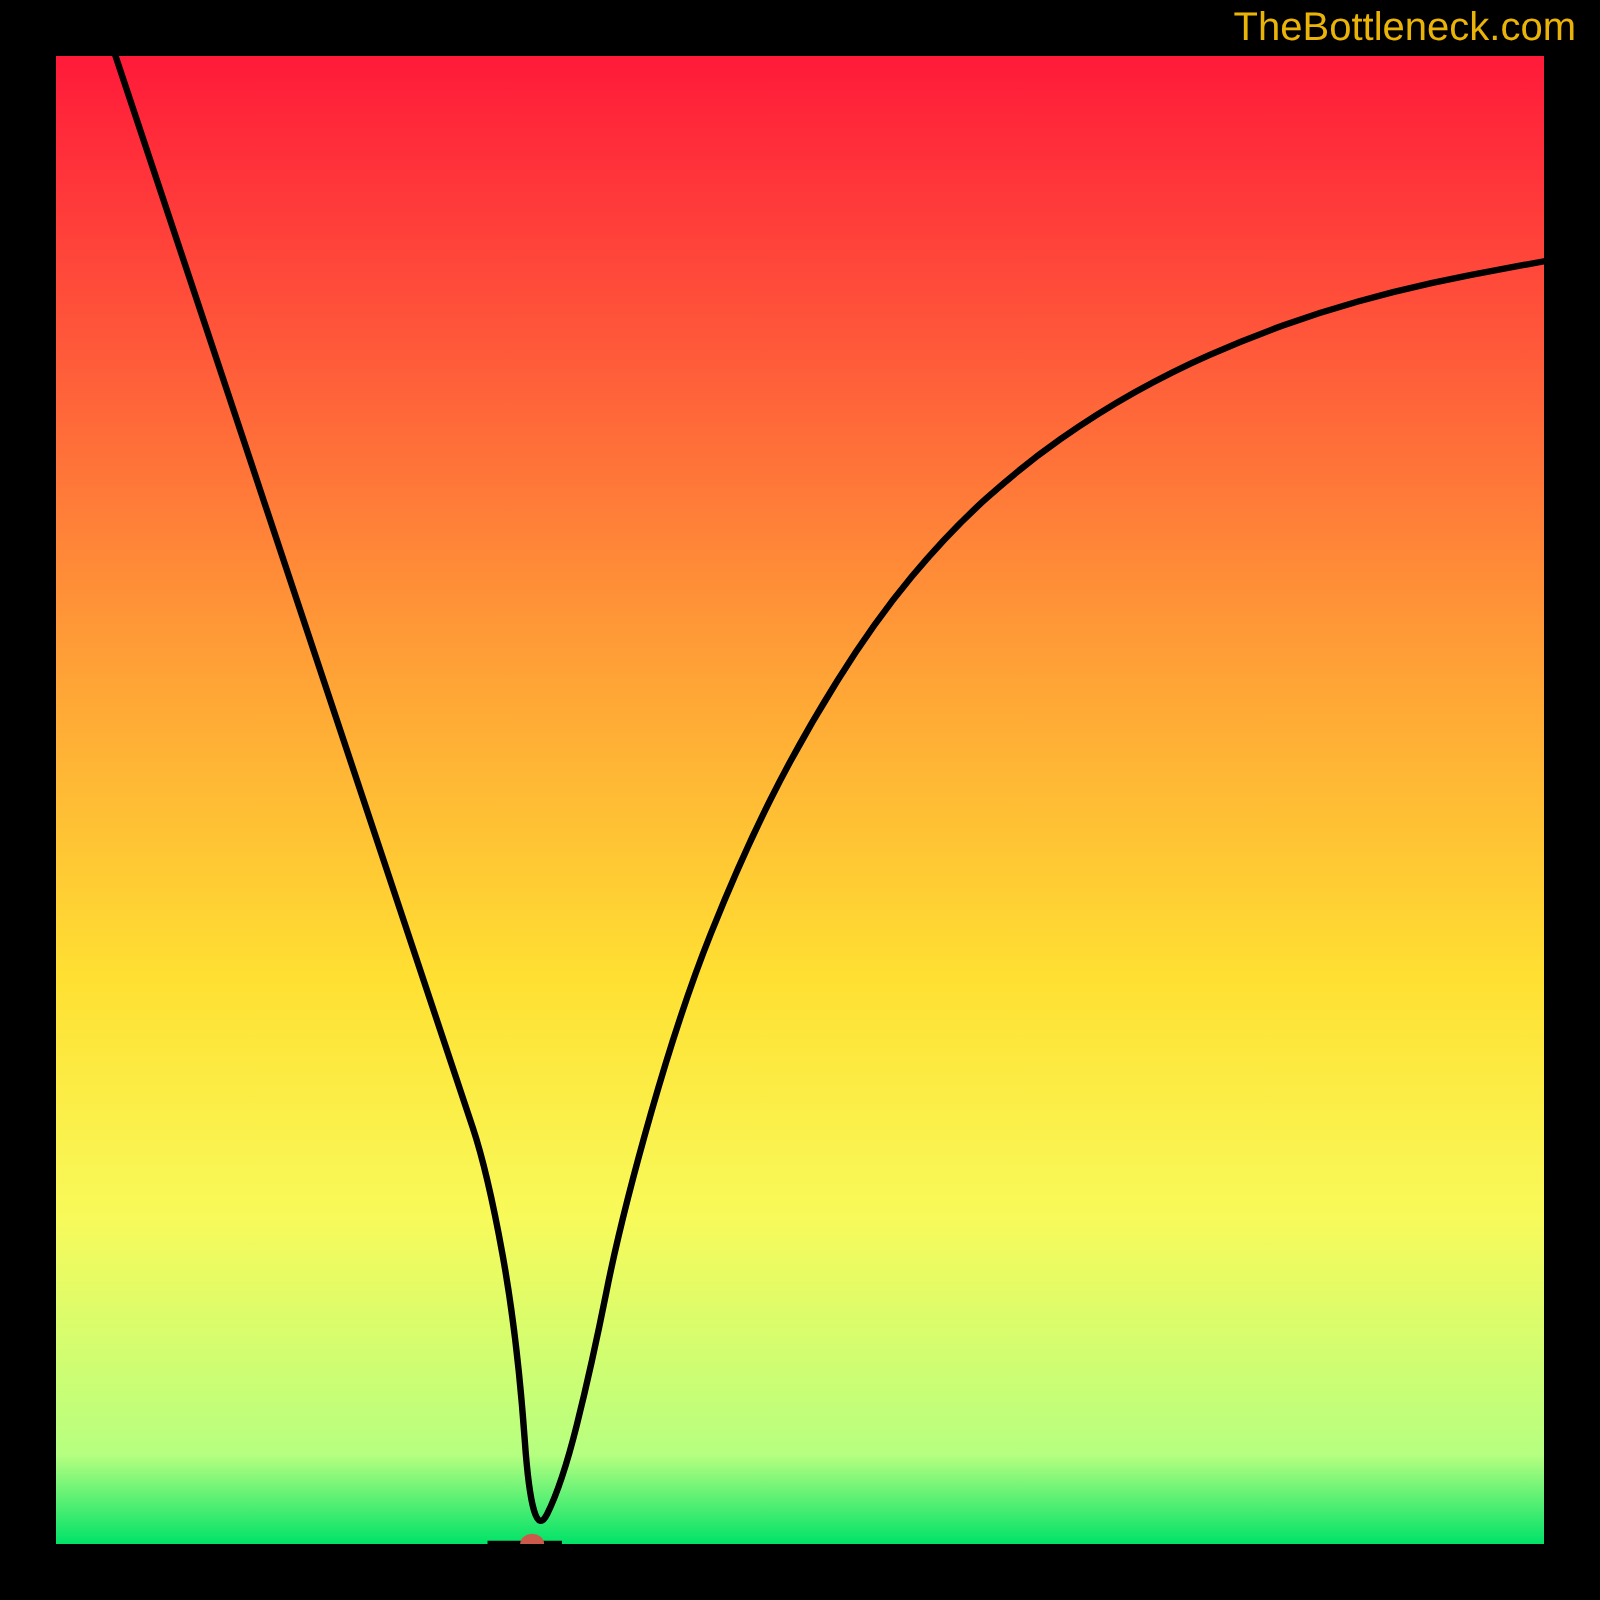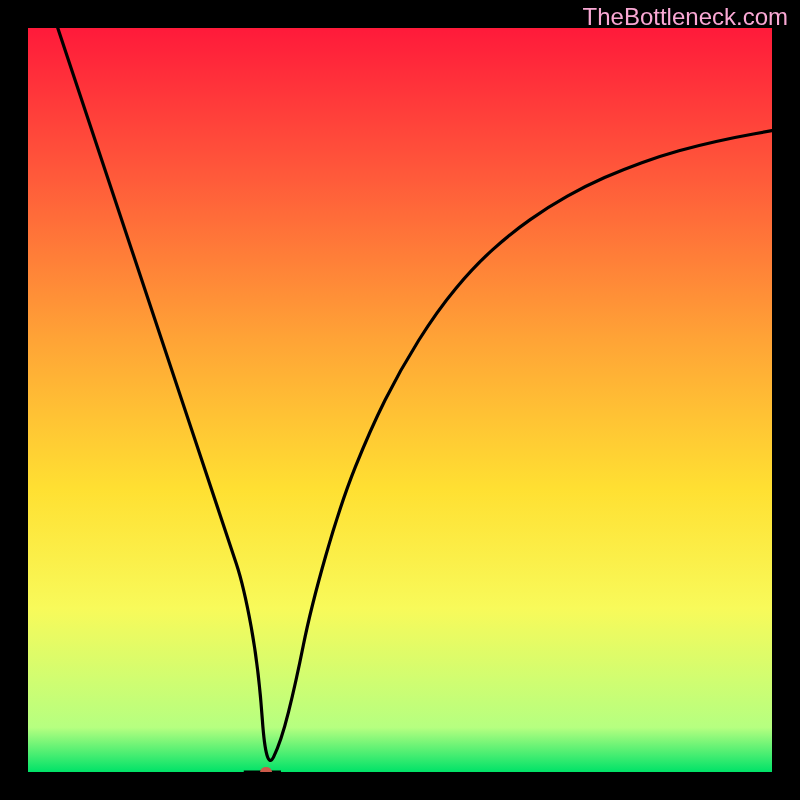--- a/index.html
+++ b/index.html
@@ -14,22 +14,22 @@
   .outer {
     width: 800px;
     height: 800px;
     background: #000;
     position: relative;
   }
   .watermark {
     position: absolute;
     top: 3px;
     right: 12px;
-    color: #f9a8d4;
-    font-size: 24px;
+    color: #eab308;
+    font-size: 20px;
     font-weight: 500;
     user-select: none;
     margin-left: 25px;
   }
   .plot {
     position: absolute;
     left: 28px;
     top: 28px;
     width: 744px;
     height: 744px;

